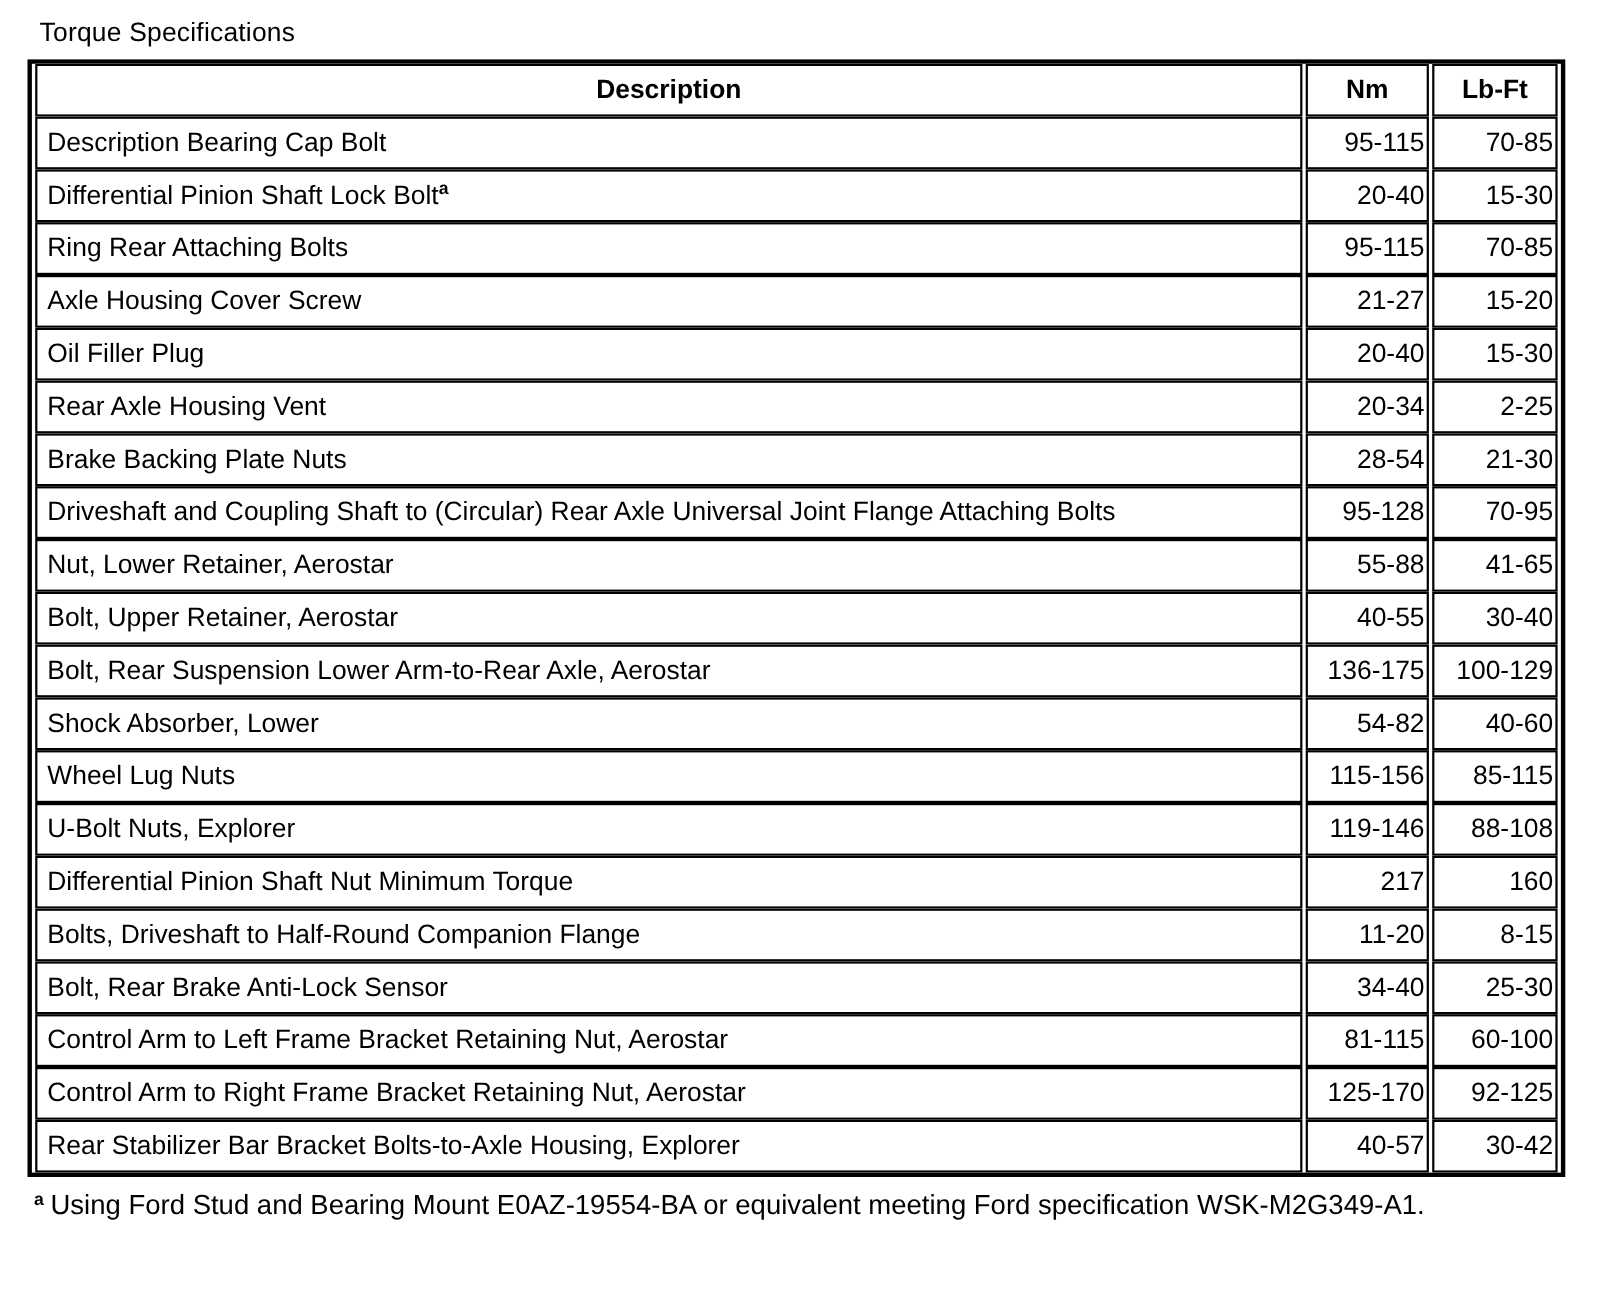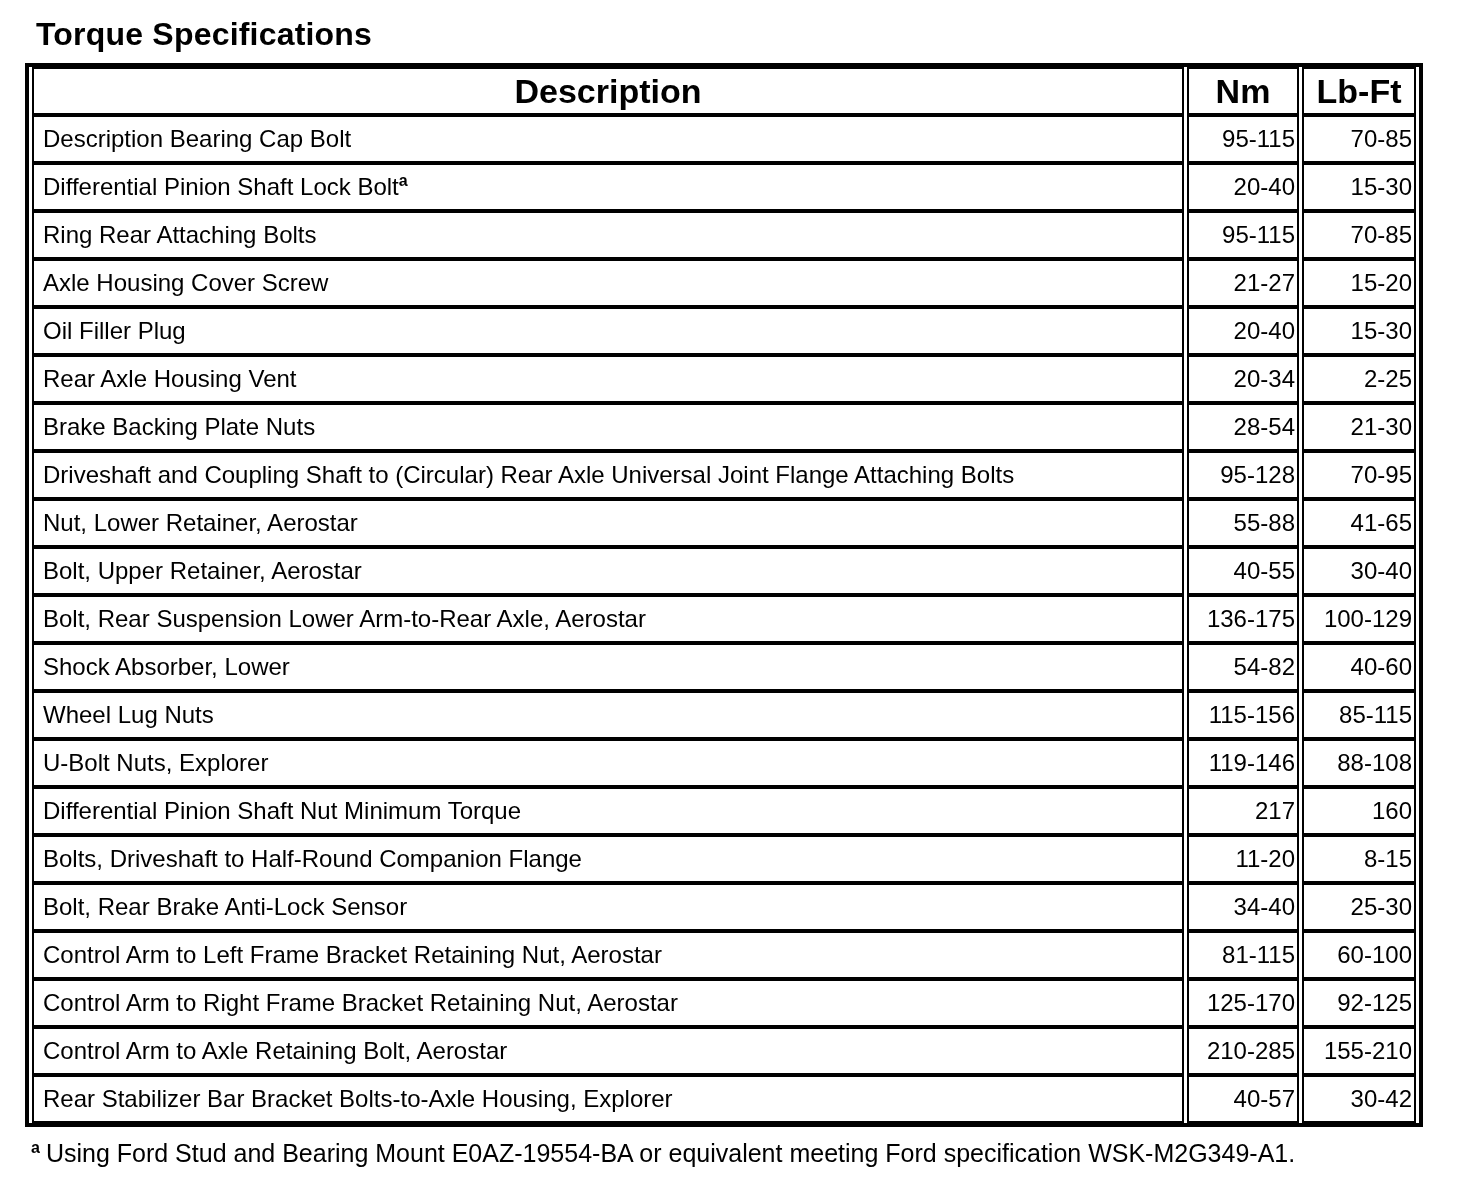--- a/index.html
+++ b/index.html
@@ -11,22 +11,22 @@
   }
   body {
     width: 1472px;
     height: 1180px;
     overflow: hidden;
   }
   .page {
     padding: 10px 24px 0 25px;
   }
   .doc-title {
-    font-size: 32px;
-    font-weight: bold;
+    font-size: 24px;
+    font-weight: normal;
     margin: 6px 0 10px 11px;
     letter-spacing: 0.2px;
   }
   table.spec-table {
     border: 4px solid #000;
     border-collapse: separate;
     border-spacing: 3px 0;
     table-layout: fixed;
     width: 1398px;
     background: #fff;
@@ -39,21 +39,21 @@
     height: 44px;
     line-height: 44px;
     font-size: 24px;
     white-space: nowrap;
     overflow: hidden;
     padding: 0 4px;
     background: #fff;
   }
   .spec-table th {
     font-weight: bold;
-    font-size: 34px;
+    font-size: 24px;
     text-align: center;
   }
   td.desc {
     text-align: left;
     padding-left: 9px;
   }
   td.num {
     text-align: right;
     padding: 0 2px;
   }
@@ -179,25 +179,20 @@
         <td class="desc">Control Arm to Left Frame Bracket Retaining Nut, Aerostar</td>
         <td class="num">81-115</td>
         <td class="num">60-100</td>
       </tr>
       <tr>
         <td class="desc">Control Arm to Right Frame Bracket Retaining Nut, Aerostar</td>
         <td class="num">125-170</td>
         <td class="num">92-125</td>
       </tr>
       <tr>
-        <td class="desc">Control Arm to Axle Retaining Bolt, Aerostar</td>
-        <td class="num">210-285</td>
-        <td class="num">155-210</td>
-      </tr>
-      <tr>
         <td class="desc">Rear Stabilizer Bar Bracket Bolts-to-Axle Housing, Explorer</td>
         <td class="num">40-57</td>
         <td class="num">30-42</td>
       </tr>
     </tbody>
   </table>
 
   <div class="footnote"><sup class="fn">a</sup><span>Using Ford Stud and Bearing Mount E0AZ-19554-BA or equivalent meeting Ford specification WSK-M2G349-A1.</span></div>
 
 </div>

